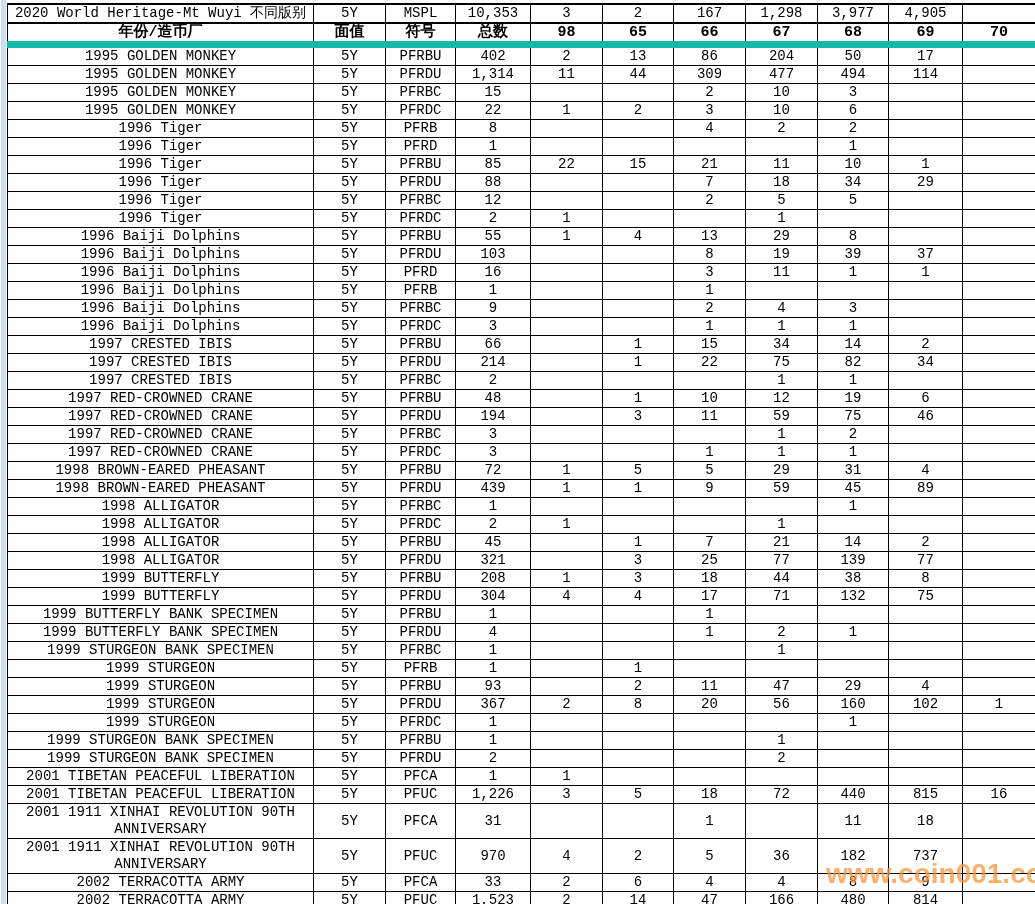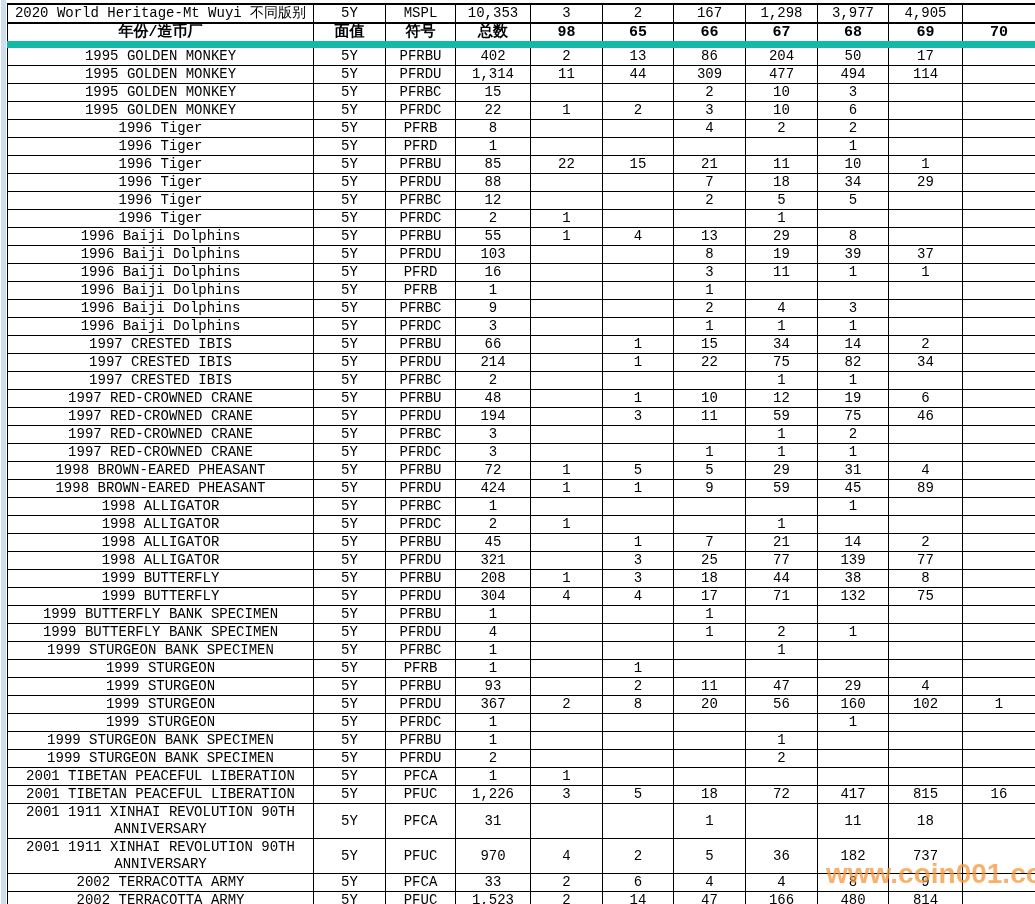--- a/index.html
+++ b/index.html
@@ -410,21 +410,21 @@
         <td>5</td>
         <td>29</td>
         <td>31</td>
         <td>4</td>
         <td></td>
       </tr>
       <tr>
         <td class="name-cell">1998 BROWN-EARED PHEASANT</td>
         <td>5Y</td>
         <td>PFRDU</td>
-        <td>424</td>
+        <td>439</td>
         <td>1</td>
         <td>1</td>
         <td>9</td>
         <td>59</td>
         <td>45</td>
         <td>89</td>
         <td></td>
       </tr>
       <tr>
         <td class="name-cell">1998 ALLIGATOR</td>
@@ -636,21 +636,21 @@
       </tr>
       <tr>
         <td class="name-cell">2001 TIBETAN PEACEFUL LIBERATION</td>
         <td>5Y</td>
         <td>PFUC</td>
         <td>1,226</td>
         <td>3</td>
         <td>5</td>
         <td>18</td>
         <td>72</td>
-        <td>417</td>
+        <td>440</td>
         <td>815</td>
         <td>16</td>
       </tr>
       <tr>
         <td class="name-cell">2001 1911 XINHAI REVOLUTION 90TH ANNIVERSARY</td>
         <td>5Y</td>
         <td>PFCA</td>
         <td>31</td>
         <td></td>
         <td></td>

